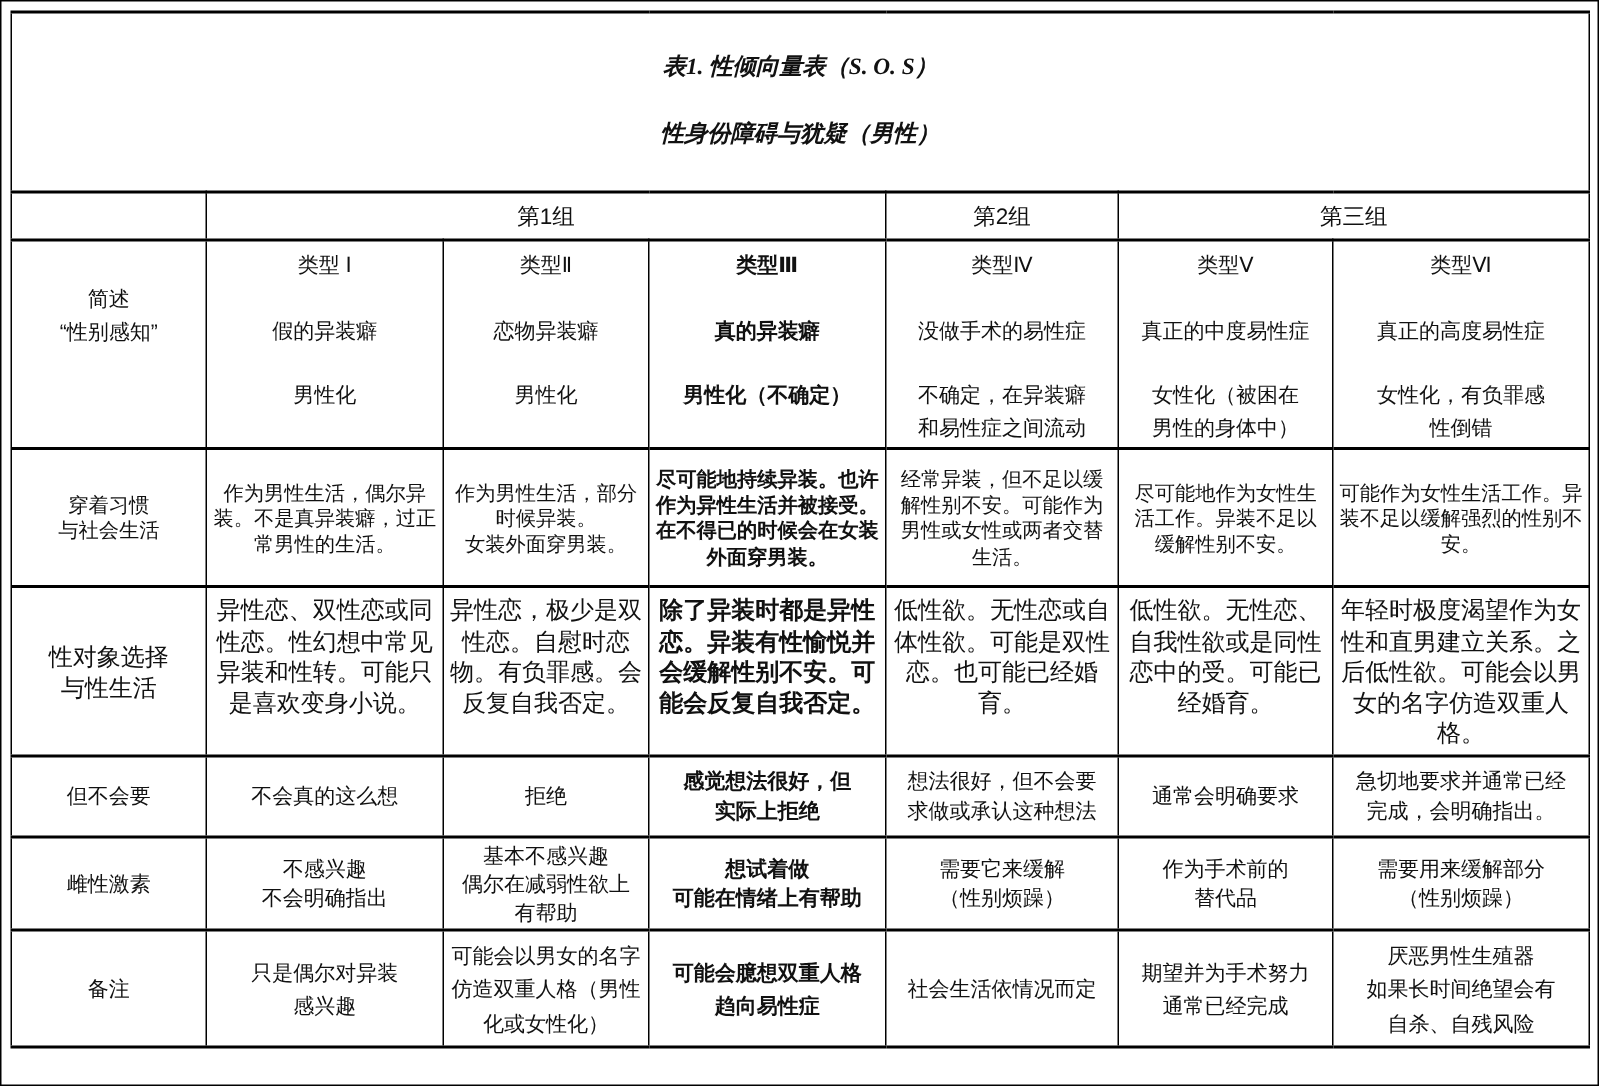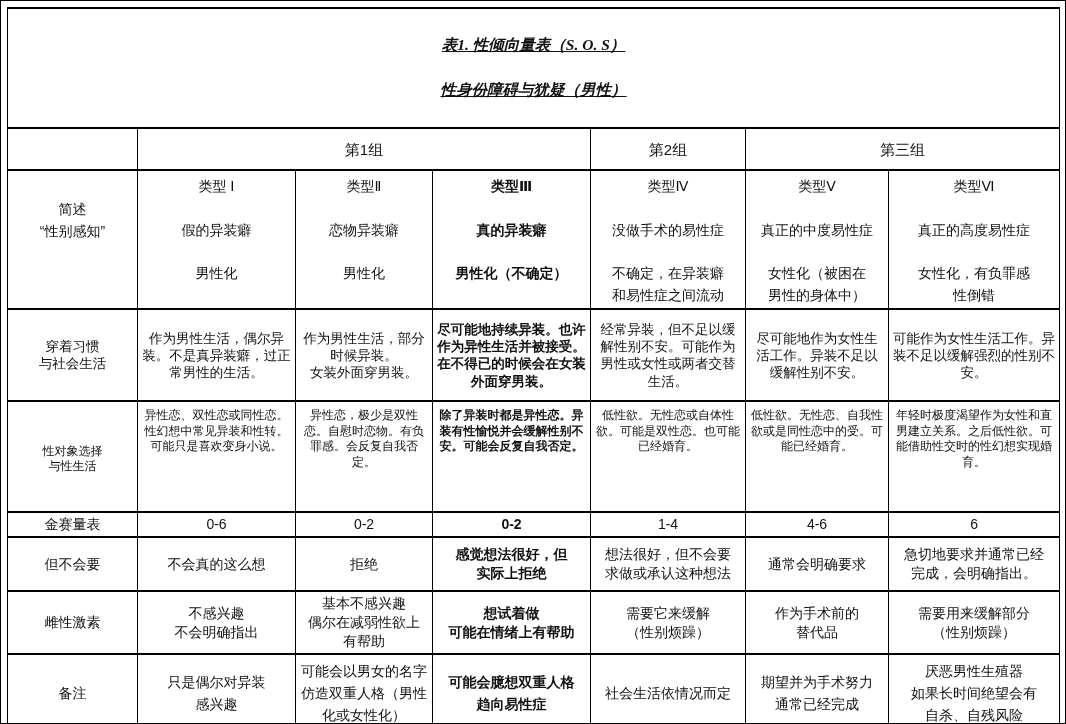--- a/index.html
+++ b/index.html
@@ -23,29 +23,28 @@
     overflow:hidden;
   }
   
   td.dbl { border-left:3px double #000;font-weight:bold; }
 
   
   tr.r-title td {
     height:44px; font-family:"Liberation Serif","DejaVu Serif",serif;
     font-style:italic; font-weight:bold; font-size:15.5px; line-height:1.45;
     padding:3px 0;
-    text-decoration:underline;
   }
   
-  tr.r-group td { height:42px; font-size:15px; }
+  tr.r-group td { height:32px; font-size:15px; }
 
   tr.r-overview td { height:115px; vertical-align:top; padding-top:5px; line-height:1.55; }
   tr.r-overview td.lbl { vertical-align:top; padding-top:28px; }
   tr.r-dressing td { height:92px; font-size:13.5px; line-height:1.28; }
-  tr.r-sexobj td { height:111px; font-size:12px; line-height:1.28; vertical-align:top; padding-top:6px; }
+  tr.r-sexobj td { height:111px; font-size:16px; line-height:1.28; vertical-align:top; padding-top:6px; }
   tr.r-sexobj td.lbl { vertical-align:middle; }
   tr.r-kinsey td { height:25px; padding:1px 4px; }
   tr.r-conversion td { height:54px; }
   tr.r-estrogen td { height:51px; line-height:1.35; }
   tr.r-psycho td { height:52px; }
   tr.r-notes td { height:78px; line-height:1.6; }
 
   td.lbl { font-size:14.5px; line-height:2.0; }
 </style>
 </head>
@@ -129,32 +128,23 @@
     </tr>
 
     <tr class="r-sexobj">
       <td class="lbl">性对象选择
 与性生活</td>
       <td>异性恋、双性恋或同性恋。性幻想中常见异装和性转。可能只是喜欢变身小说。</td>
       <td>异性恋，极少是双性恋。自慰时恋物。有负罪感。会反复自我否定。</td>
       <td class="dbl">除了异装时都是异性恋。异装有性愉悦并会缓解性别不安。可能会反复自我否定。</td>
       <td>低性欲。无性恋或自体性欲。可能是双性恋。也可能已经婚育。</td>
       <td>低性欲。无性恋、自我性欲或是同性恋中的受。可能已经婚育。</td>
-      <td>年轻时极度渴望作为女性和直男建立关系。之后低性欲。可能借助性交时的性幻想实现婚育。</td>
+      <td>年轻时极度渴望作为女性和直男建立关系。之后低性欲。可能会以男女的名字仿造双重人格。</td>
     </tr>
 
-    <tr class="r-kinsey">
-      <td class="lbl">金赛量表</td>
-      <td>0-6</td>
-      <td>0-2</td>
-      <td class="dbl">0-2</td>
-      <td>1-4</td>
-      <td>4-6</td>
-      <td>6</td>
-    </tr>
 
     <tr class="r-conversion">
       <td class="lbl">但不会要</td>
       <td>不会真的这么想</td>
       <td>拒绝</td>
       <td class="dbl">感觉想法很好，但
 实际上拒绝</td>
       <td>想法很好，但不会要
 求做或承认这种想法</td>
       <td>通常会明确要求</td>

